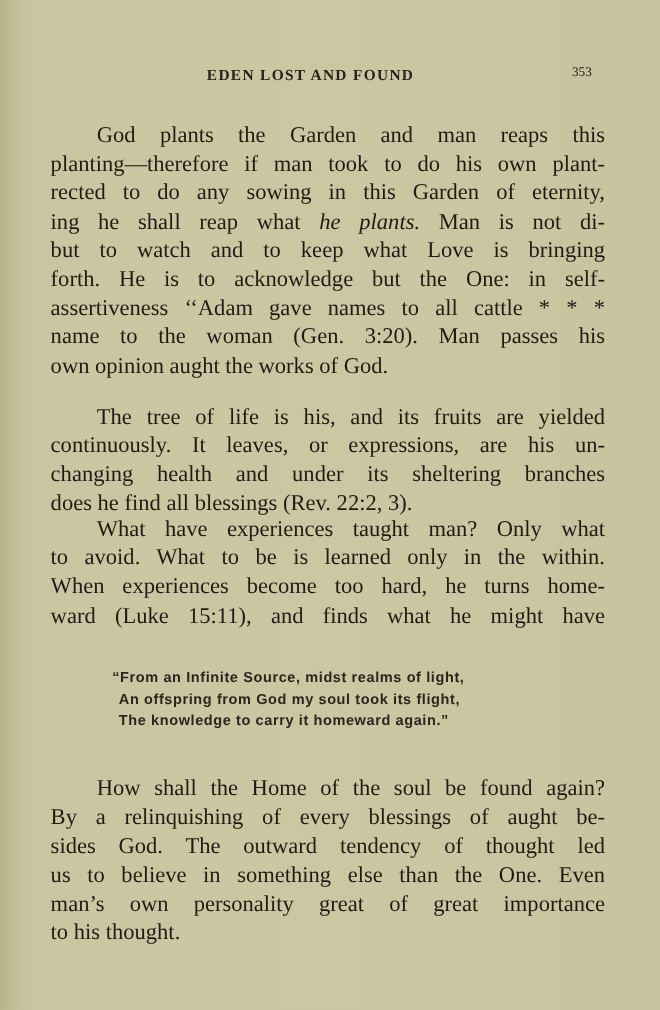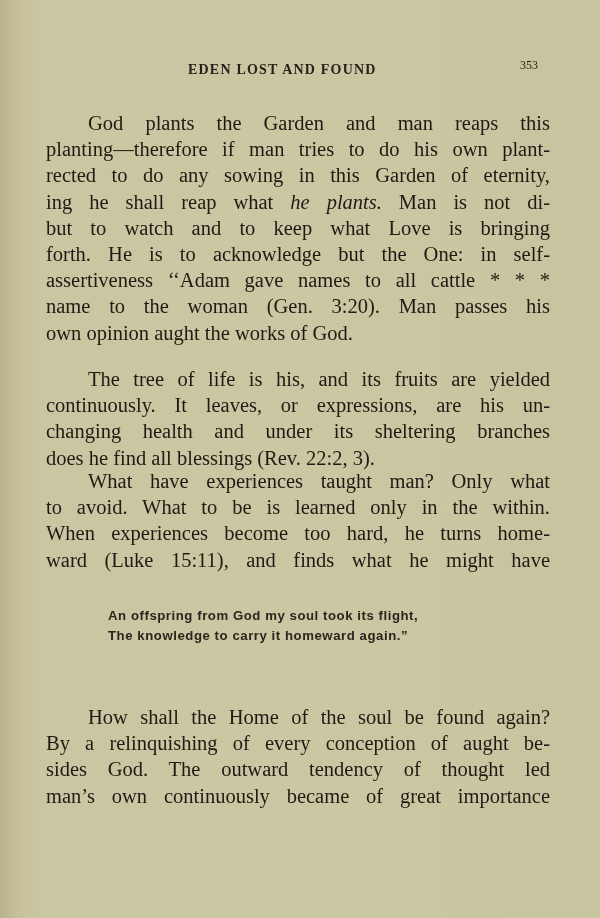--- a/index.html
+++ b/index.html
@@ -85,21 +85,21 @@
 </head>
 <body>
 
 <div class="page">
 
   <div class="running-head">EDEN LOST AND FOUND</div>
   <div class="page-number">353</div>
 
   <div class="body-text p1">
     <span class="line indent">God plants the Garden and man reaps this</span>
-    <span class="line">planting—therefore if man tries to do his own plant-</span>
+    <span class="line">planting—therefore if man took to do his own plant-</span>
     <span class="line">rected to do any sowing in this Garden of eternity,</span>
     <span class="line"><span>ing he shall reap what </span><em>he plants.</em><span> Man is not di-</span></span>
     <span class="line">but to watch and to keep what Love is bringing</span>
     <span class="line">forth. He is to acknowledge but the One: in self-</span>
     <span class="line">assertiveness ‘‘Adam gave names to all cattle * * *</span>
     <span class="line">name to the woman (Gen. 3:20). Man passes his</span>
     <span class="line last">own opinion aught the works of God.</span>
   </div>
 
   <div class="body-text p2">
@@ -110,24 +110,27 @@
   </div>
 
   <div class="body-text p3">
     <span class="line indent">What have experiences taught man? Only what</span>
     <span class="line">to avoid. What to be is learned only in the within.</span>
     <span class="line">When experiences become too hard, he turns home-</span>
     <span class="line">ward (Luke 15:11), and finds what he might have</span>
   </div>
 
   <div class="verse">
+    <span class="vline">“From an Infinite Source, midst realms of light,</span>
     <span class="vline cont">An offspring from God my soul took its flight,</span>
     <span class="vline cont">The knowledge to carry it homeward again.”</span>
   </div>
 
   <div class="body-text p4">
     <span class="line indent">How shall the Home of the soul be found again?</span>
-    <span class="line">By a relinquishing of every conception of aught be-</span>
+    <span class="line">By a relinquishing of every blessings of aught be-</span>
     <span class="line">sides God. The outward tendency of thought led</span>
-    <span class="line">man’s own continuously became of great importance</span>
+    <span class="line">us to believe in something else than the One. Even</span>
+    <span class="line">man’s own personality great of great importance</span>
+    <span class="line last">to his thought.</span>
   </div>
 
 </div>
 
 </body></html>

